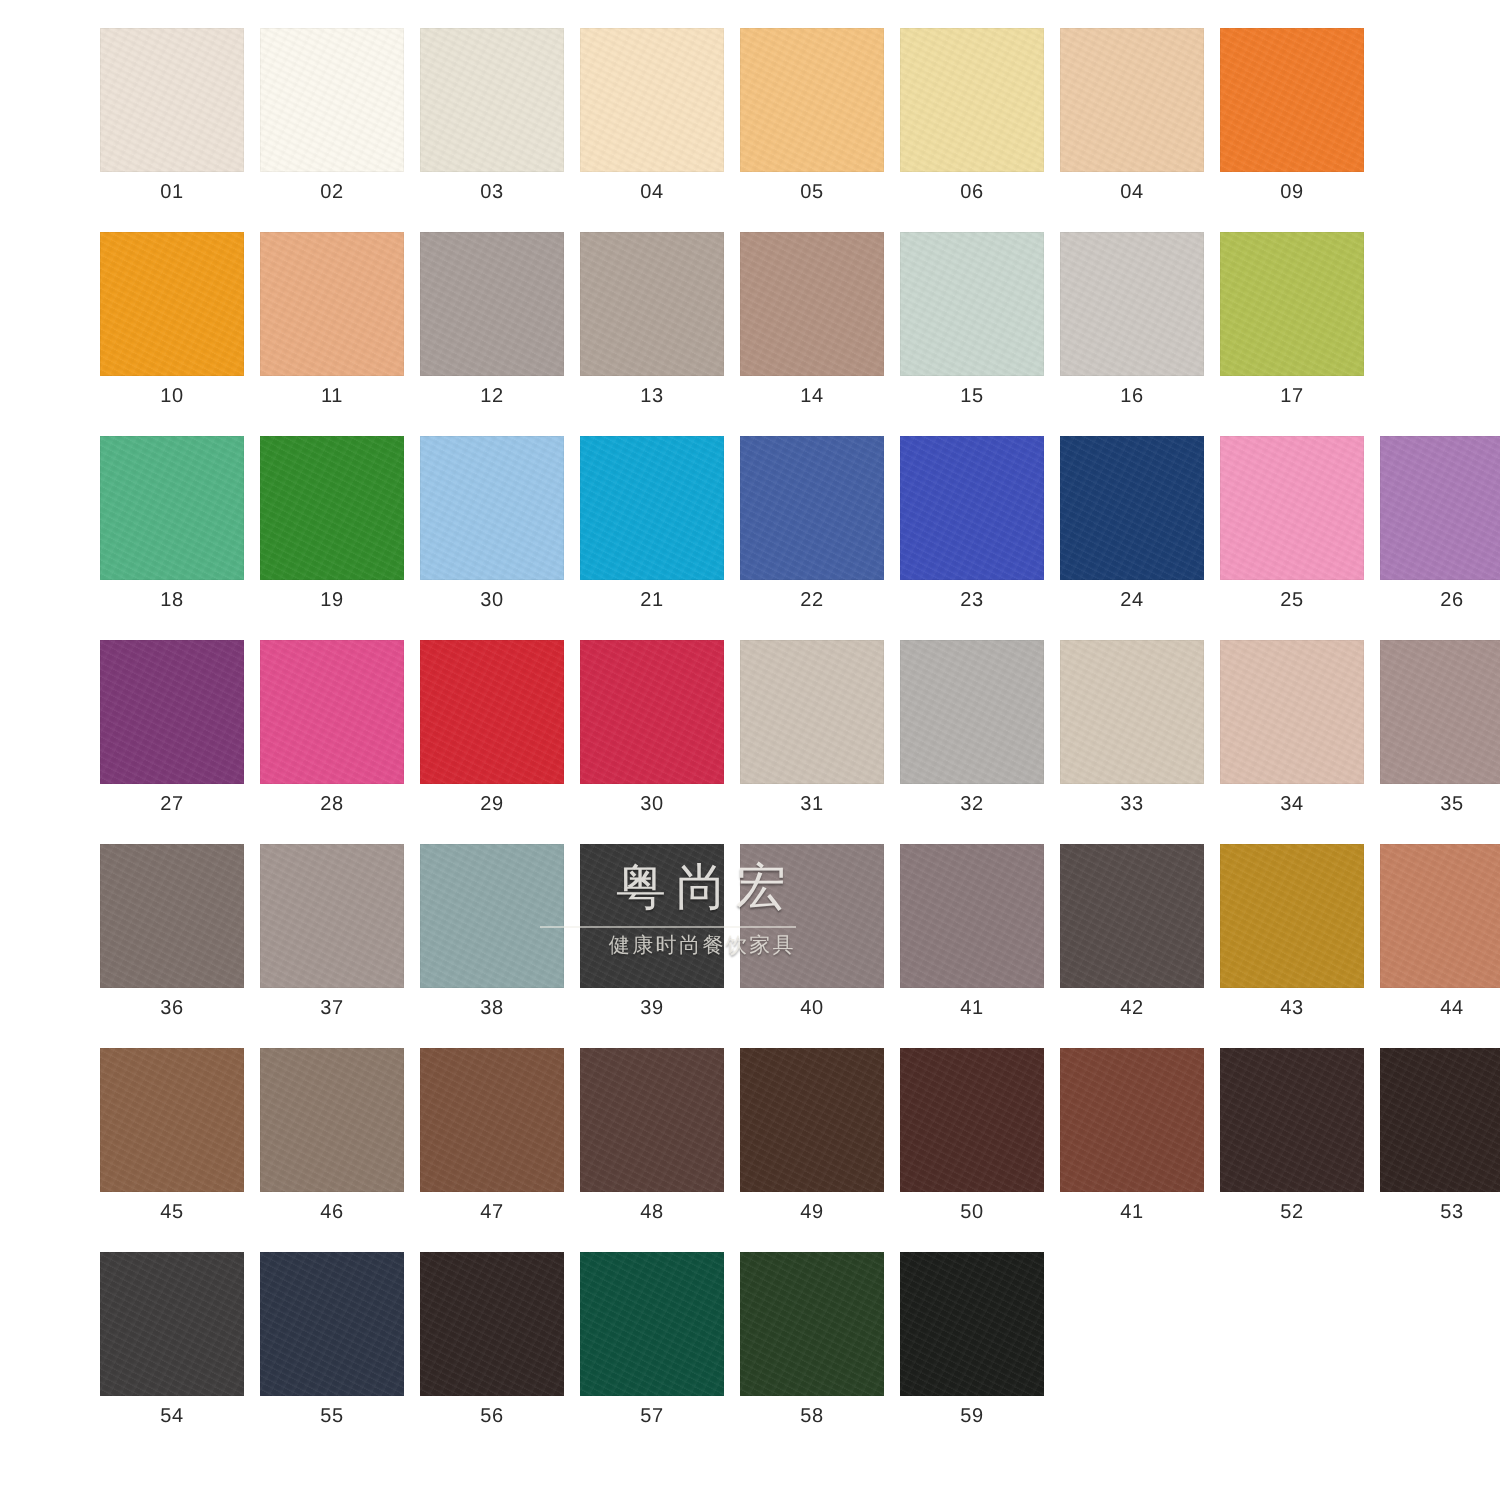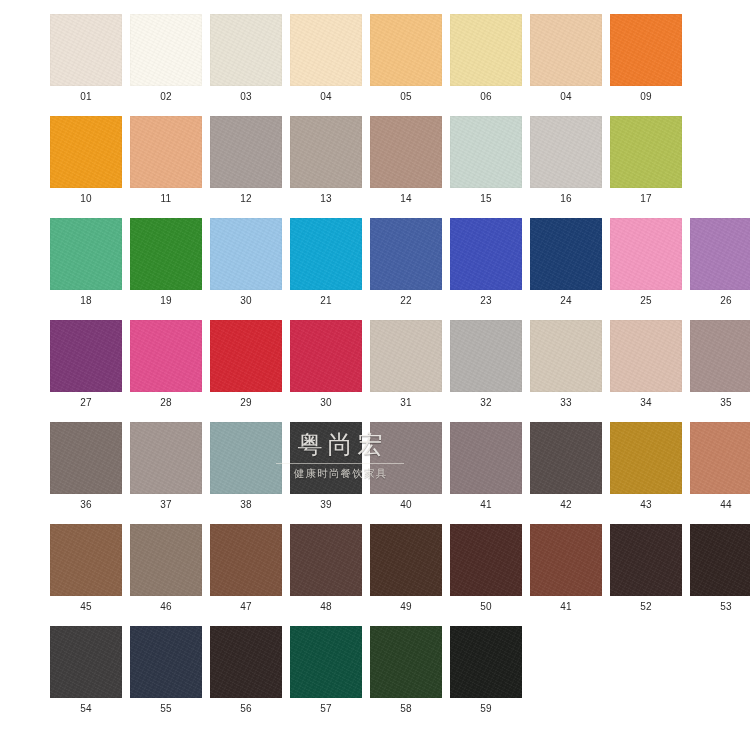--- a/index.html
+++ b/index.html
@@ -68,27 +68,27 @@
     pointer-events: none;
     opacity: 0.055;
     background-image:
       repeating-linear-gradient(27deg, rgba(255,255,255,0.9) 0px, rgba(255,255,255,0) 1px, rgba(0,0,0,0.5) 2px, rgba(0,0,0,0) 3px),
       repeating-linear-gradient(-63deg, rgba(255,255,255,0.7) 0px, rgba(0,0,0,0.0) 2px, rgba(0,0,0,0.4) 3px, rgba(0,0,0,0) 5px);
   }
 
   
   #watermark {
     position: absolute;
-    left: 264px;
+    left: 246px;
     top: 424px;
     width: 152px;
     height: 62px;
     display: flex;
     flex-direction: column;
-    align-items: center;
+    align-items: flex-end;
     justify-content: center;
     pointer-events: none;
     z-index: 5;
   }
   #watermark .wm-main {
     font-family: "Liberation Serif", "DejaVu Serif", serif;
     font-size: 25px;
     line-height: 30px;
     letter-spacing: 5px;
     color: rgba(245,243,238,0.88);

